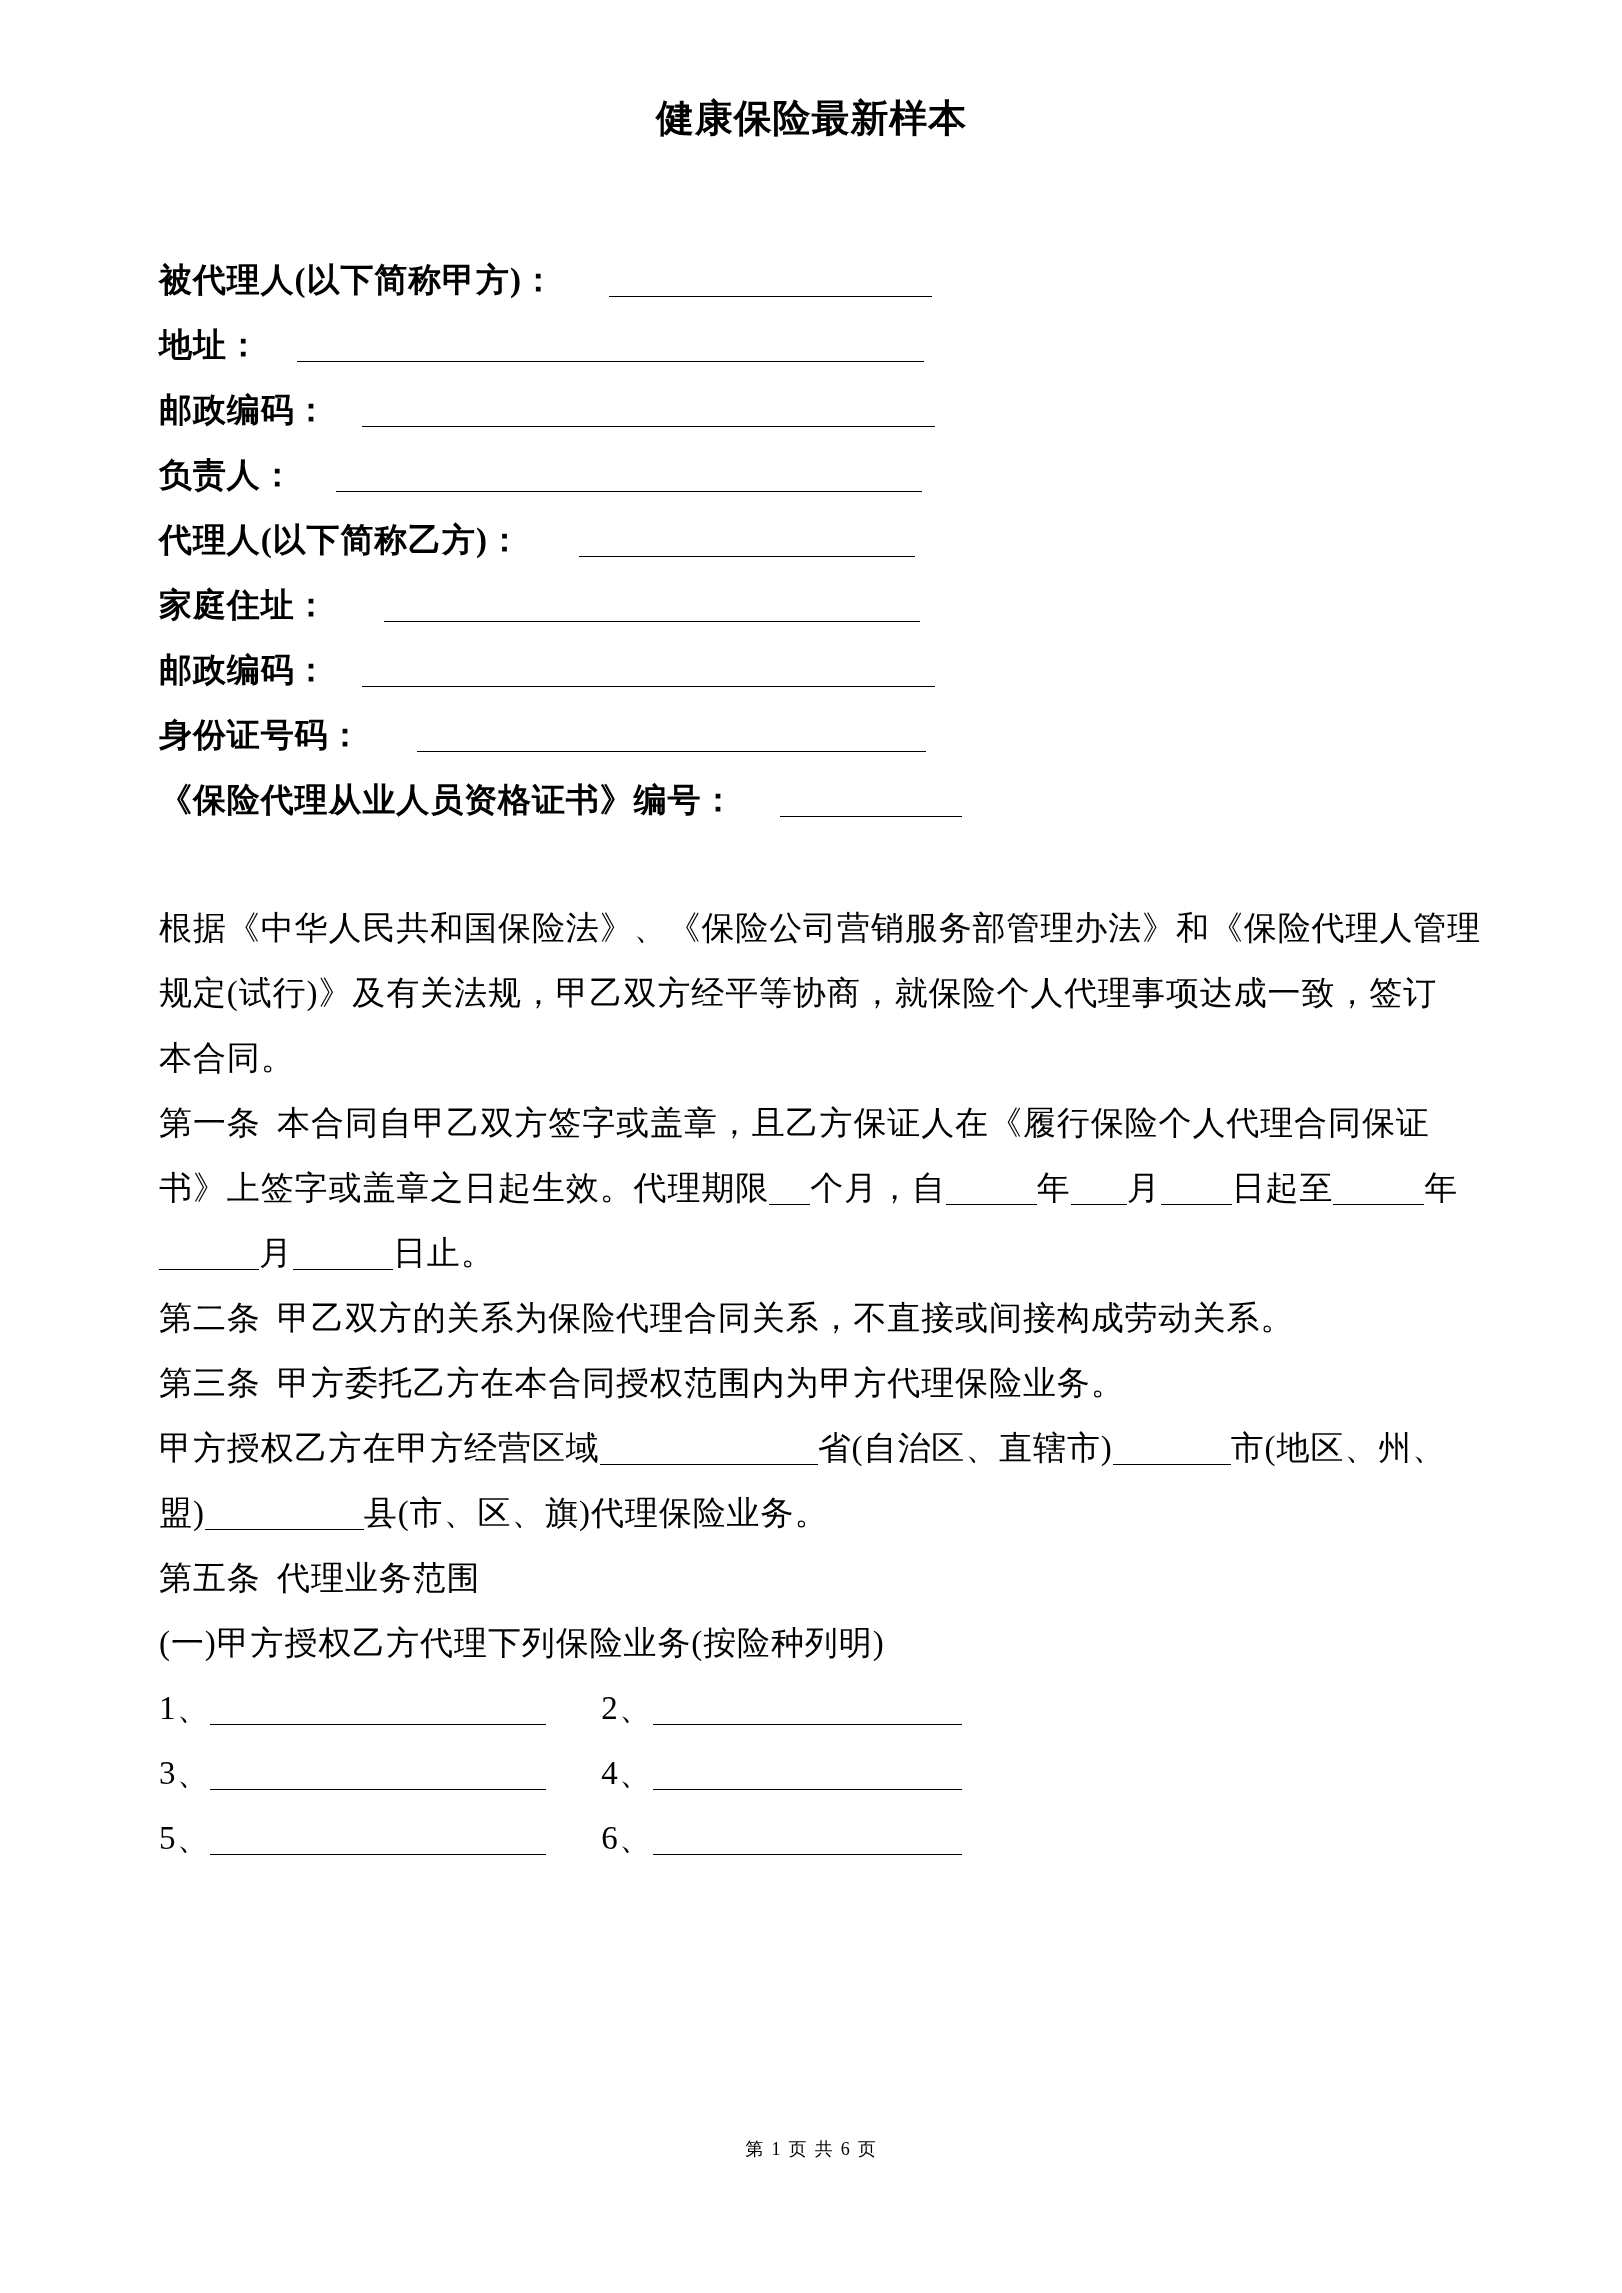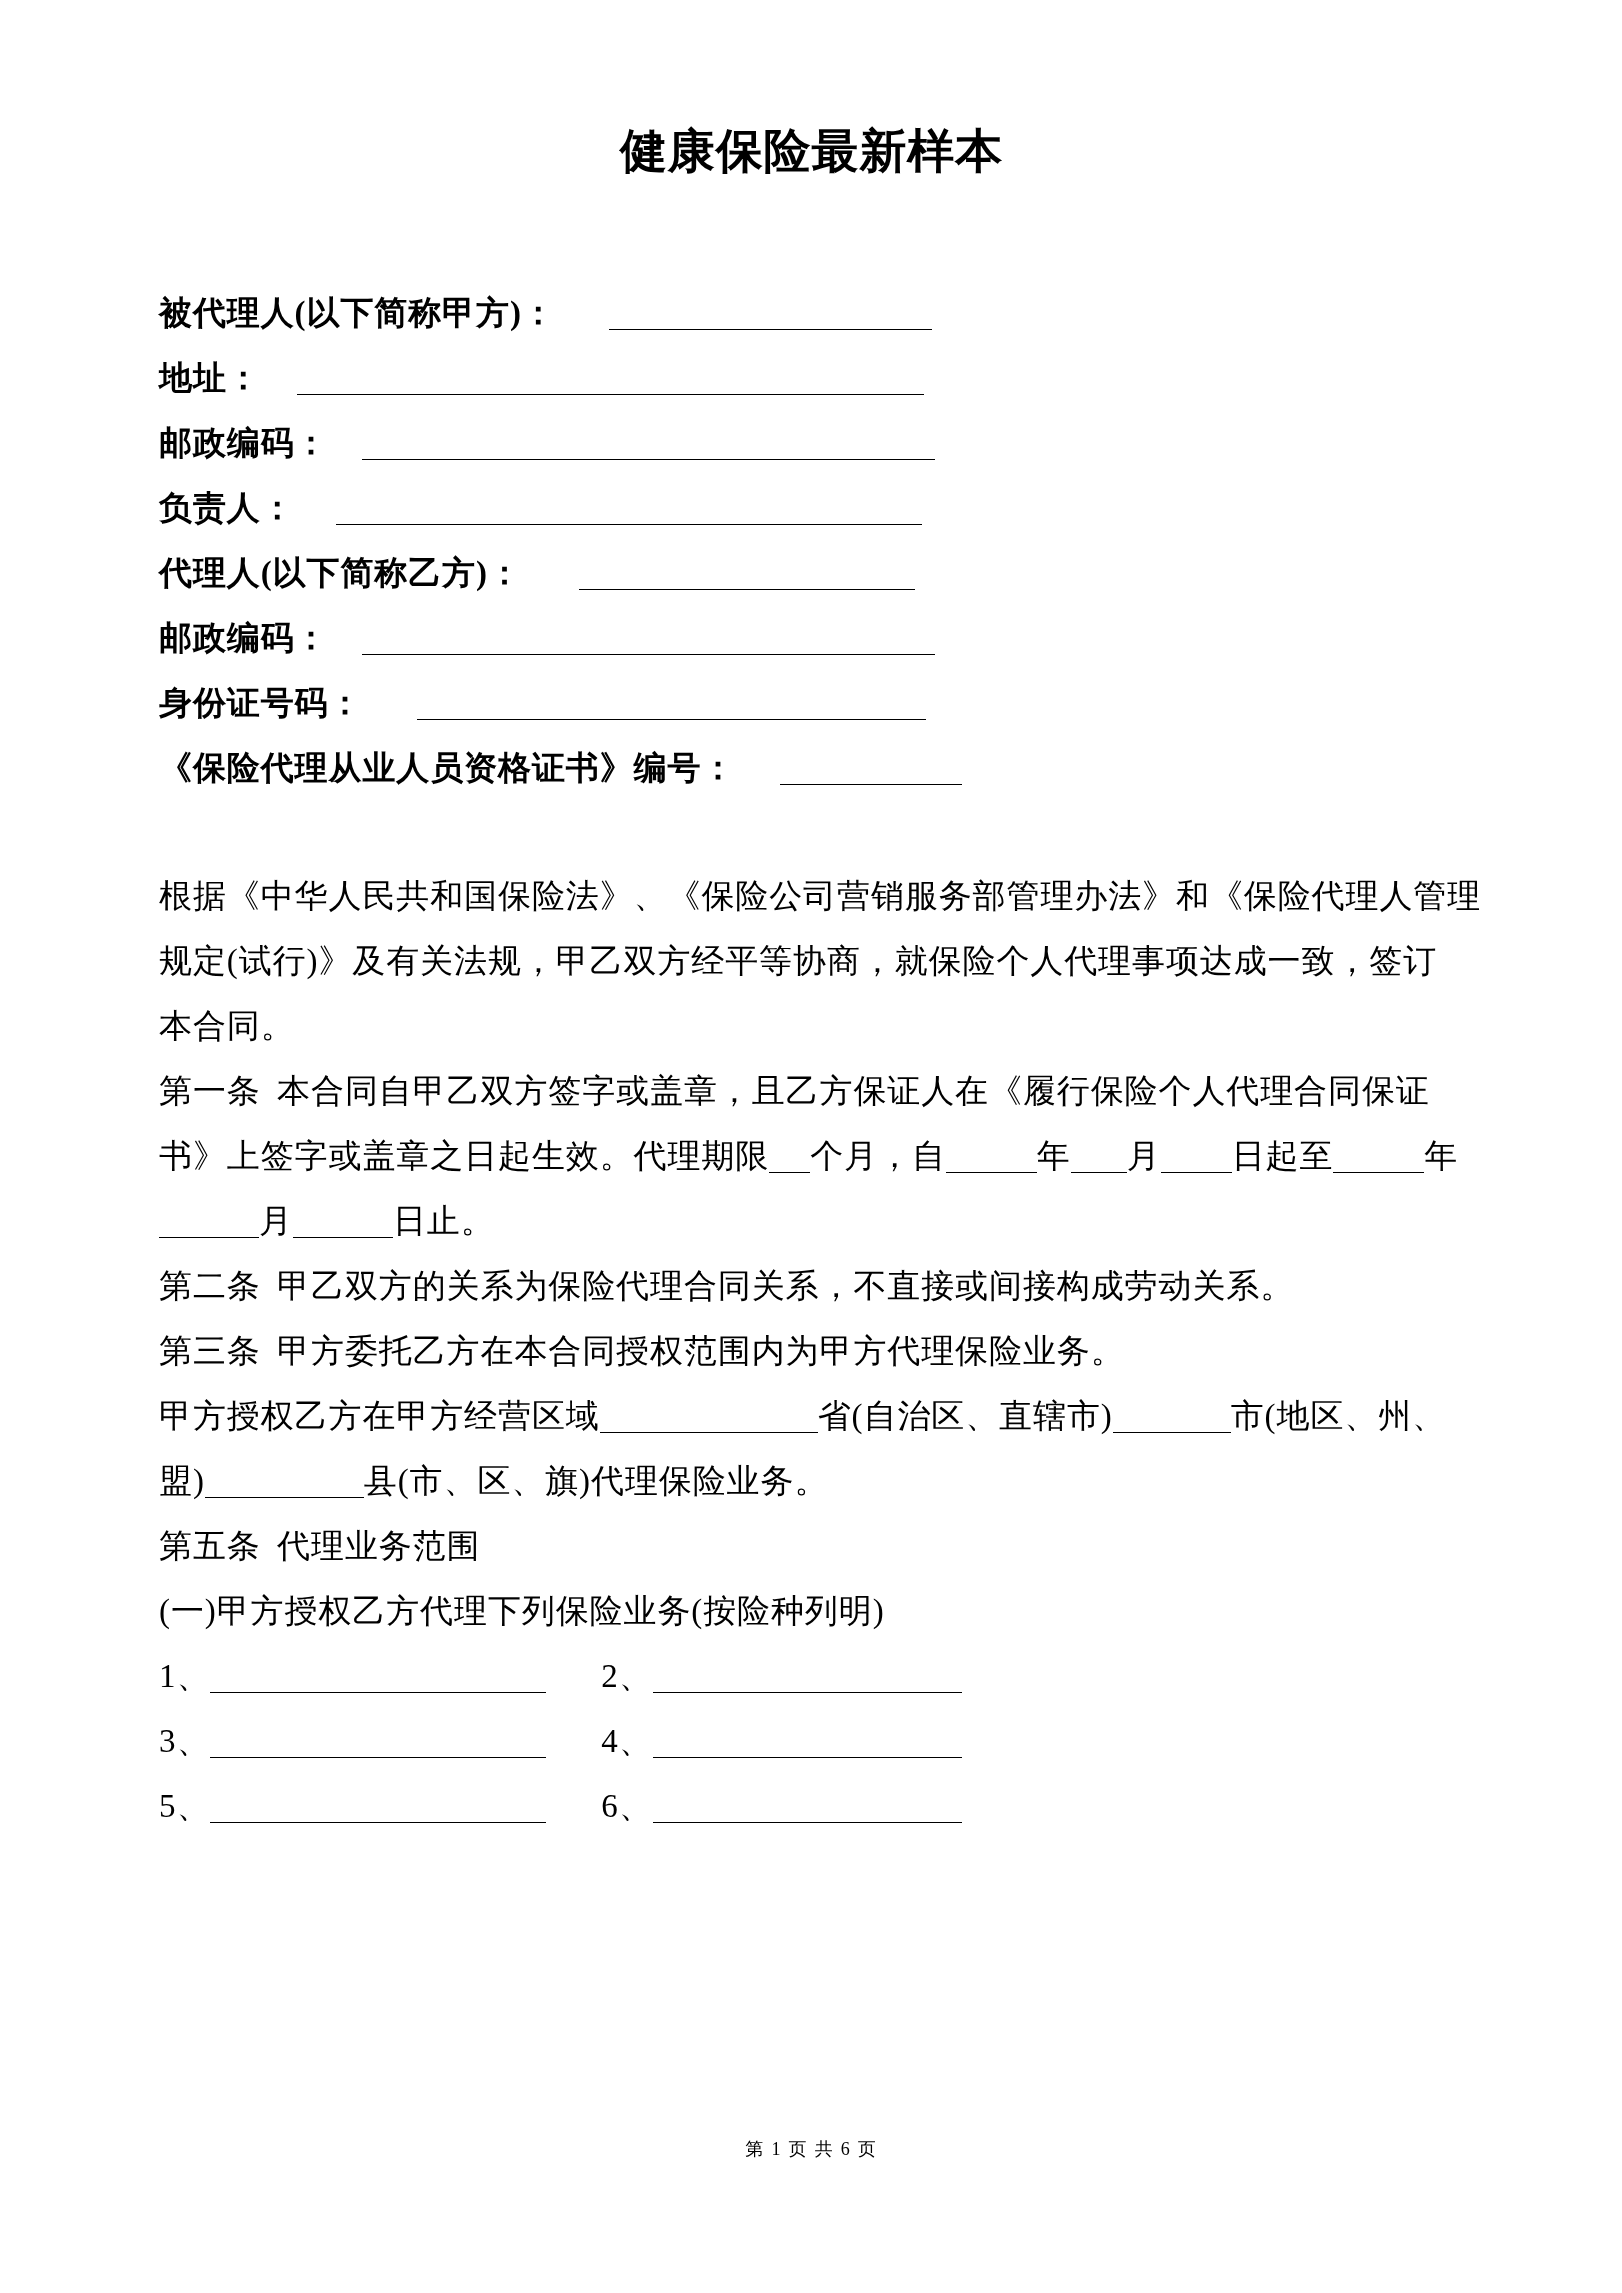--- a/index.html
+++ b/index.html
@@ -9,22 +9,22 @@
     height:2294px;
     background:#ffffff;
     color:#000000;
     font-family:"Liberation Serif","DejaVu Serif",serif;
     overflow:hidden;
     box-sizing:border-box;
   }
   .content{padding:0 159px;}
   .doc-title{
     margin:0;
-    padding-top:118px;
-    font-size:47px;
+    padding-top:85px;
+    font-size:38px;
     font-weight:bold;
     text-align:center;
     line-height:66px;
     letter-spacing:0.9px;
   }
   .fields{margin-top:97px;font-weight:bold;}
   .field-row{
     font-size:33px;
     line-height:65px;
     white-space:nowrap;
@@ -60,20 +60,21 @@
 
 <div class="page">
   <div class="content">
     <h1 class="doc-title">健康保险最新样本</h1>
     <div class="fields">
         <div class="field-row"><span>被代理人(以下简称甲方)：</span><span class="gap" style="width: 53px;"></span><span class="blank" style="width: 323px;"></span></div>
         <div class="field-row"><span>地址：</span><span class="gap" style="width: 36px;"></span><span class="blank" style="width: 627px;"></span></div>
         <div class="field-row"><span>邮政编码：</span><span class="gap" style="width: 33px;"></span><span class="blank" style="width: 573px;"></span></div>
         <div class="field-row"><span>负责人：</span><span class="gap" style="width: 41px;"></span><span class="blank" style="width: 586px;"></span></div>
         <div class="field-row"><span>代理人(以下简称乙方)：</span><span class="gap" style="width: 57px;"></span><span class="blank" style="width: 336px;"></span></div>
+        <div class="field-row"><span>家庭住址：</span><span class="gap" style="width: 55px;"></span><span class="blank" style="width: 536px;"></span></div>
         <div class="field-row"><span>邮政编码：</span><span class="gap" style="width: 33px;"></span><span class="blank" style="width: 573px;"></span></div>
         <div class="field-row"><span>身份证号码：</span><span class="gap" style="width: 55px;"></span><span class="blank" style="width: 509px;"></span></div>
         <div class="field-row"><span>《保险代理从业人员资格证书》编号：</span><span class="gap" style="width: 45px;"></span><span class="blank" style="width: 182px;"></span></div>
       </div>
     <div class="paragraphs">
         <div class="p-line"><span class="txt">根据《中华人民共和国保险法》、《保险公司营销服务部管理办法》和《保险代理人管理</span></div>
         <div class="p-line"><span class="txt">规定(试行)》及有关法规，甲乙双方经平等协商，就保险个人代理事项达成一致，签订</span></div>
         <div class="p-line"><span class="txt">本合同。</span></div>
         <div class="p-line"><span class="txt">第一条</span><span class="gap" style="width: 16.4px;"></span><span class="txt">本合同自甲乙双方签字或盖章，且乙方保证人在《履行保险个人代理合同保证</span></div>
         <div class="p-line"><span class="txt">书》上签字或盖章之日起生效。代理期限</span><span class="blank" style="width: 41px;"></span><span class="txt">个月，自</span><span class="blank" style="width: 91px;"></span><span class="txt">年</span><span class="blank" style="width: 56px;"></span><span class="txt">月</span><span class="blank" style="width: 71px;"></span><span class="txt">日起至</span><span class="blank" style="width: 91px;"></span><span class="txt">年</span></div>

